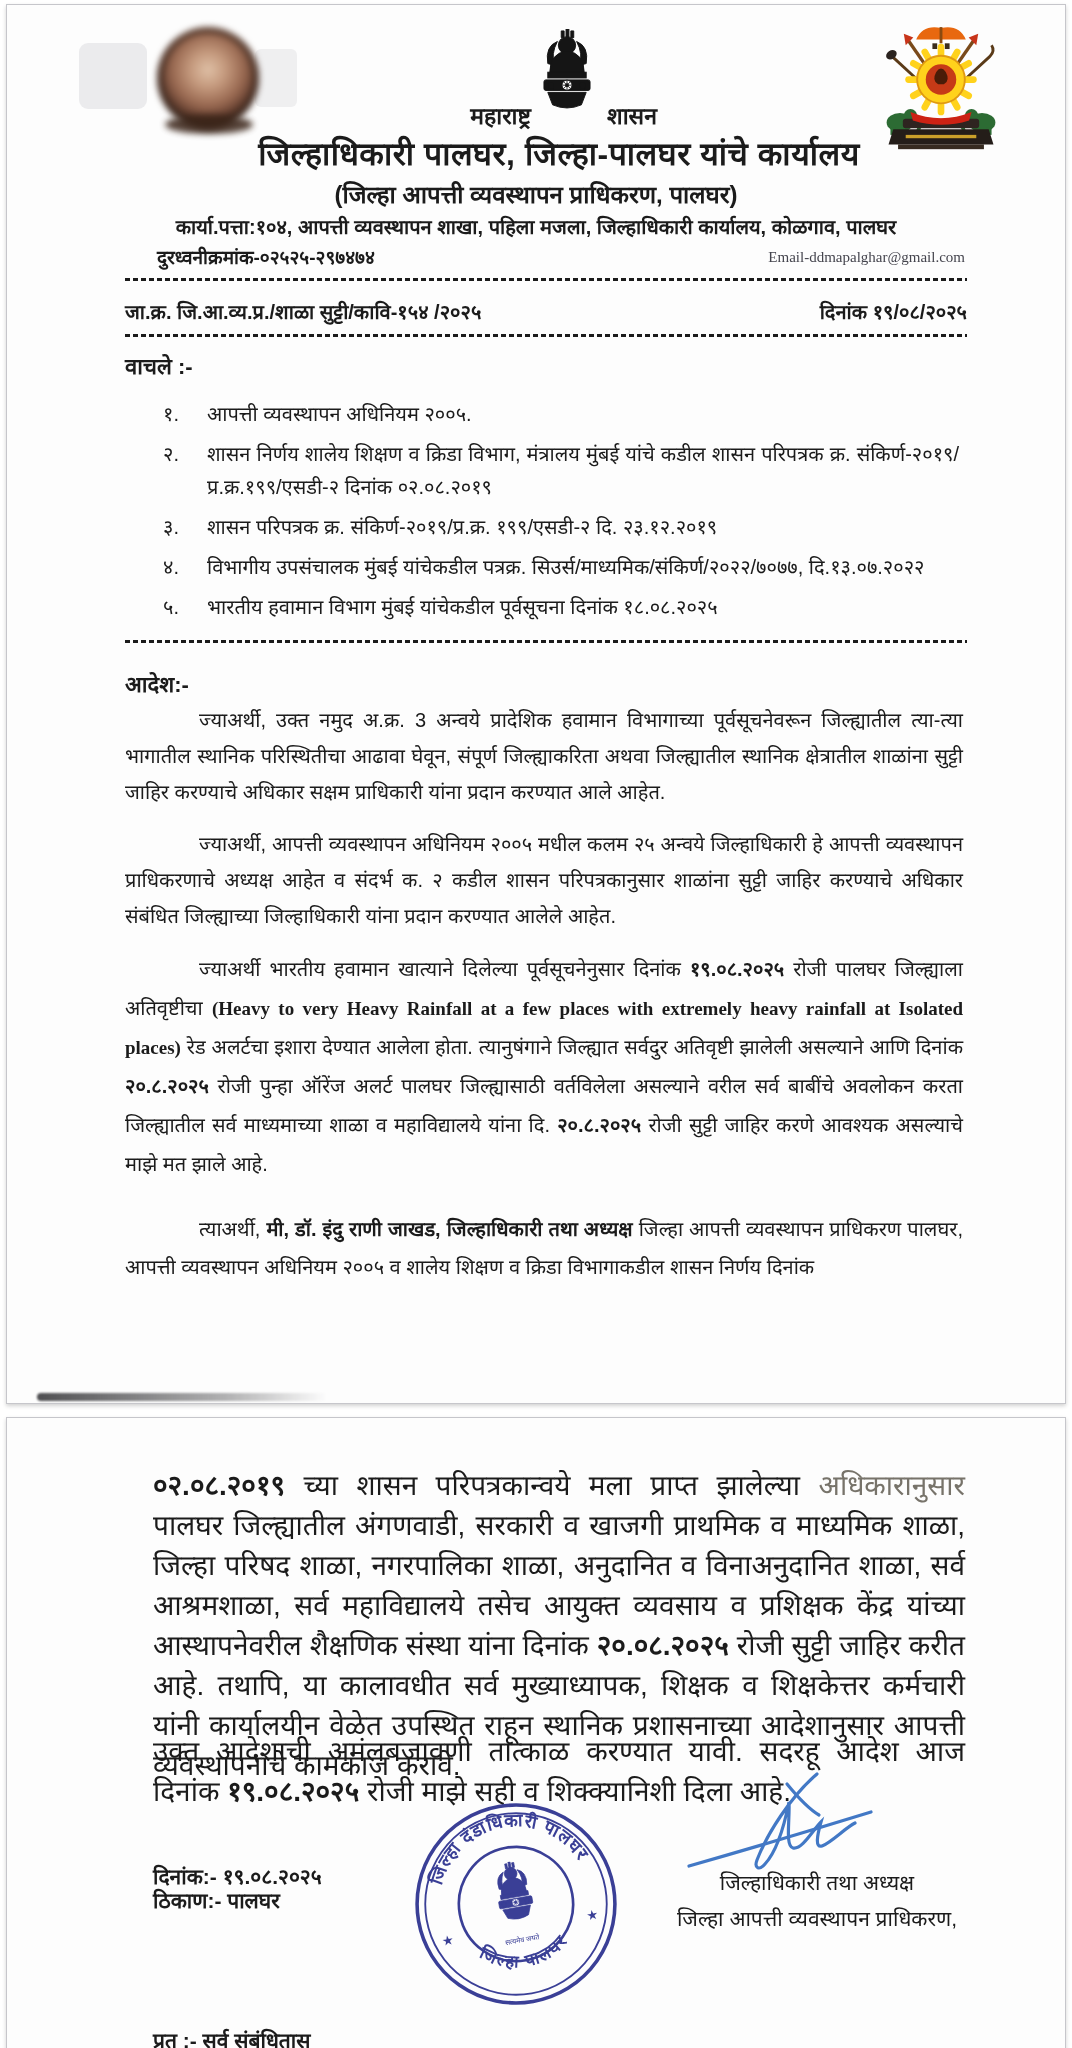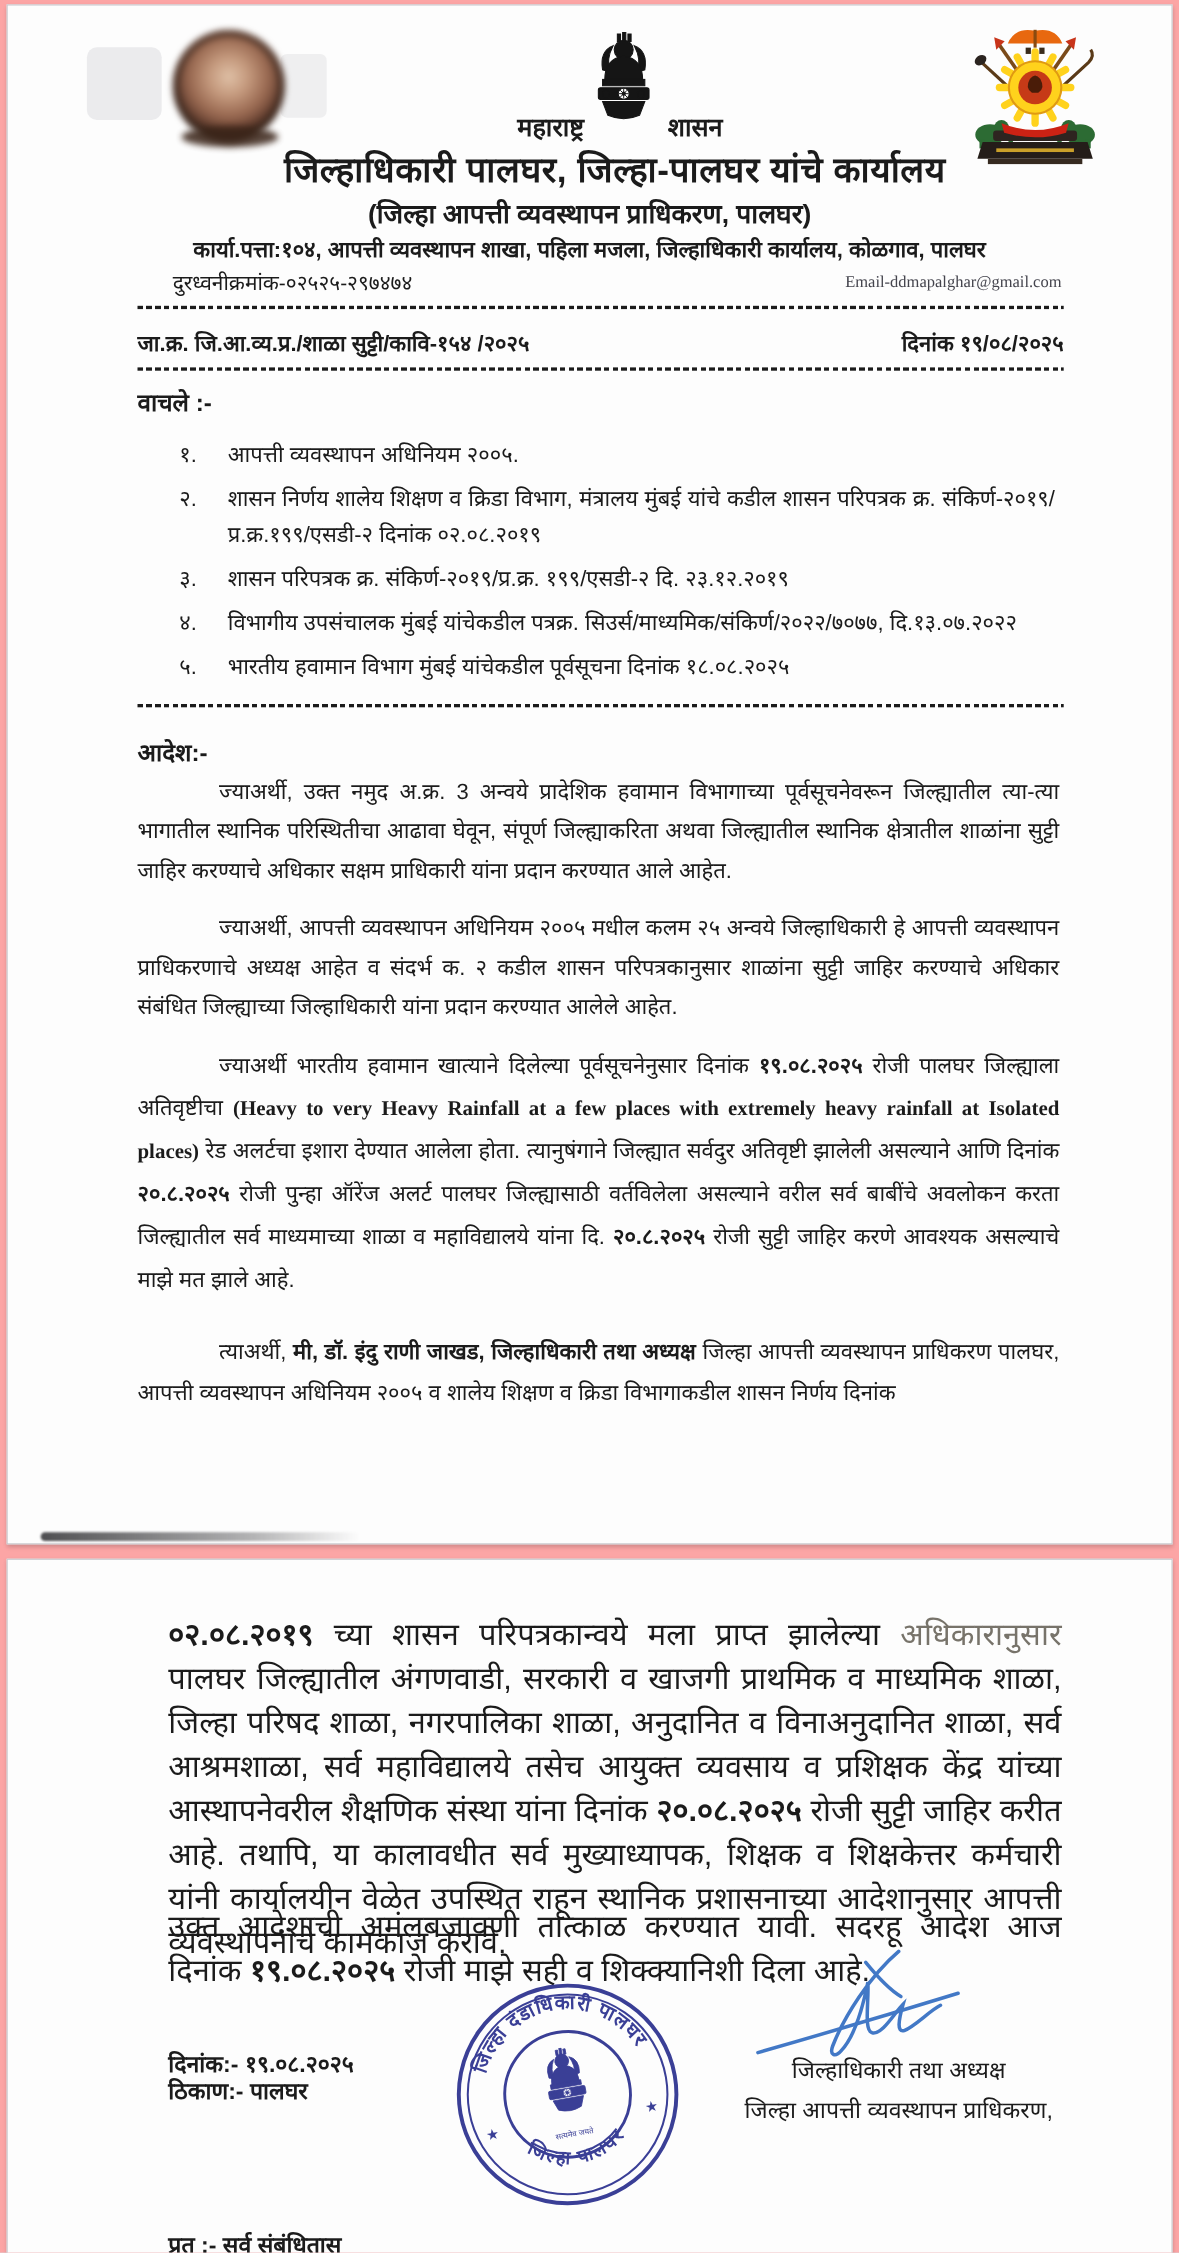--- a/index.html
+++ b/index.html
@@ -1,16 +1,16 @@
 <!DOCTYPE html>
 <html><head>
 <meta charset="utf-8">
 <style>
   html,body{margin:0;padding:0;background:#d7d7db;}
-  .canvas{position:relative;width:1072px;height:2048px;background:#fca5a5;overflow:hidden;
+  .canvas{position:relative;width:1072px;height:2048px;background:#ffffff;overflow:hidden;
           font-family:"Liberation Sans","DejaVu Sans",sans-serif;color:#1b1b1b;}
   .page{position:absolute;left:6px;width:1058px;background:#fdfdfd;border:1px solid #c6c6cb;
         box-shadow:0 2px 4px rgba(0,0,0,.18);}
   .page1{top:4px;height:1398px;}
   .page2{top:1417px;height:631px;}
   .abs{position:absolute;}
   .ctr{left:0;right:0;text-align:center;}
   
   .wm{left:72px;top:38px;width:68px;height:66px;background:rgba(190,190,198,.28);border-radius:9px;}
   .wm2{left:248px;top:44px;width:42px;height:58px;background:rgba(190,190,198,.22);border-radius:6px;}
@@ -19,21 +19,21 @@
          box-shadow:inset 0 0 0 7px rgba(62,44,34,.55), inset 0 -10px 8px rgba(40,22,14,.5);}
   .photo-fringe{left:158px;top:110px;width:88px;height:19px;border-radius:50%;
          background:#3a2418;filter:blur(3px);opacity:.85;}
   .emblem-center{left:528px;top:24px;width:64px;height:96px;}
   .govt-word{top:94px;font-size:23px;font-weight:bold;}
   .govt-left{left:388px;width:136px;text-align:right;}
   .govt-right{left:600px;}
   .title{top:126px;font-size:32px;font-weight:bold;letter-spacing:.5px;padding-left:46px;}
   .subtitle{top:172px;font-size:24px;font-weight:bold;}
   .address{top:208px;font-size:20px;font-weight:bold;}
-  .phone{left:150px;top:239px;font-size:19px;font-weight:400;}
+  .phone{left:150px;top:239px;font-size:19px;font-weight:700;}
   .email{right:100px;top:244px;font-size:15px;color:#44444d;
          font-family:"Liberation Serif","DejaVu Serif",serif;}
   .dash{left:118px;right:98px;height:3px;
         background:repeating-linear-gradient(90deg,#1b1b1b 0 5px,transparent 5px 8px);}
   .d1{top:273px;} .d2{top:329px;} .d3{top:635px;}
   .ref-row{left:118px;right:98px;top:293px;display:flex;justify-content:space-between;
            font-size:20px;font-weight:bold;}
   .read-h{left:118px;top:345px;font-size:22px;font-weight:bold;}
   .list{left:156px;right:106px;top:393px;font-size:20px;}
   .li{display:flex;margin-bottom:7px;line-height:33px;}

